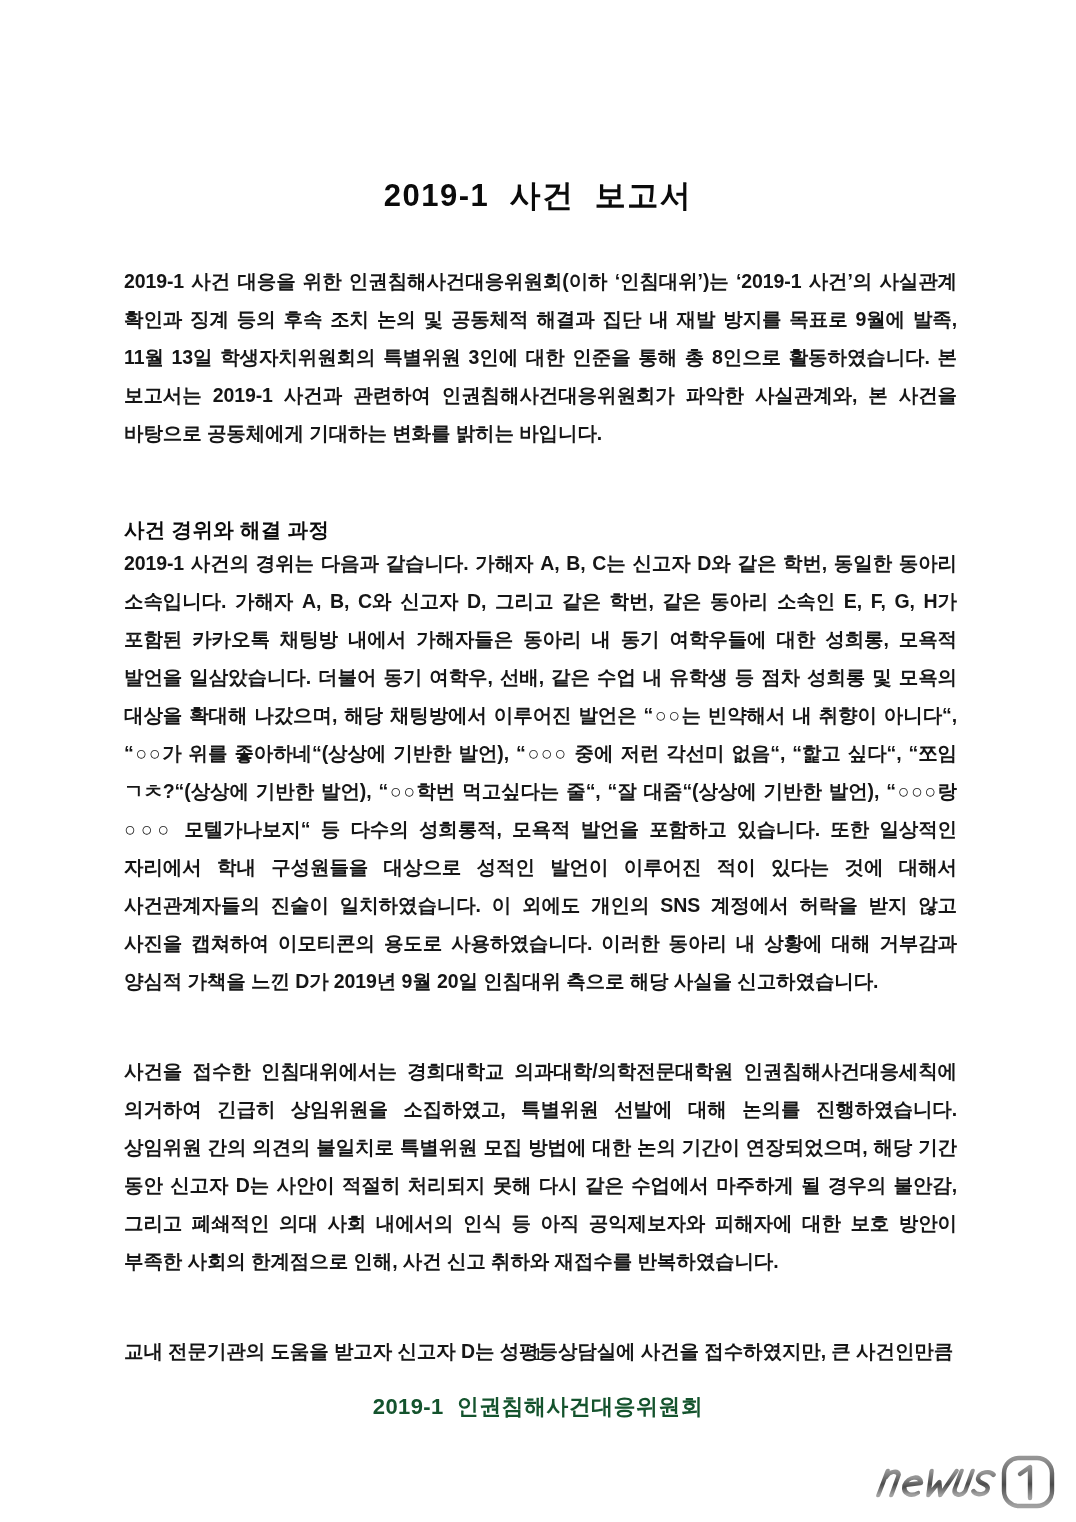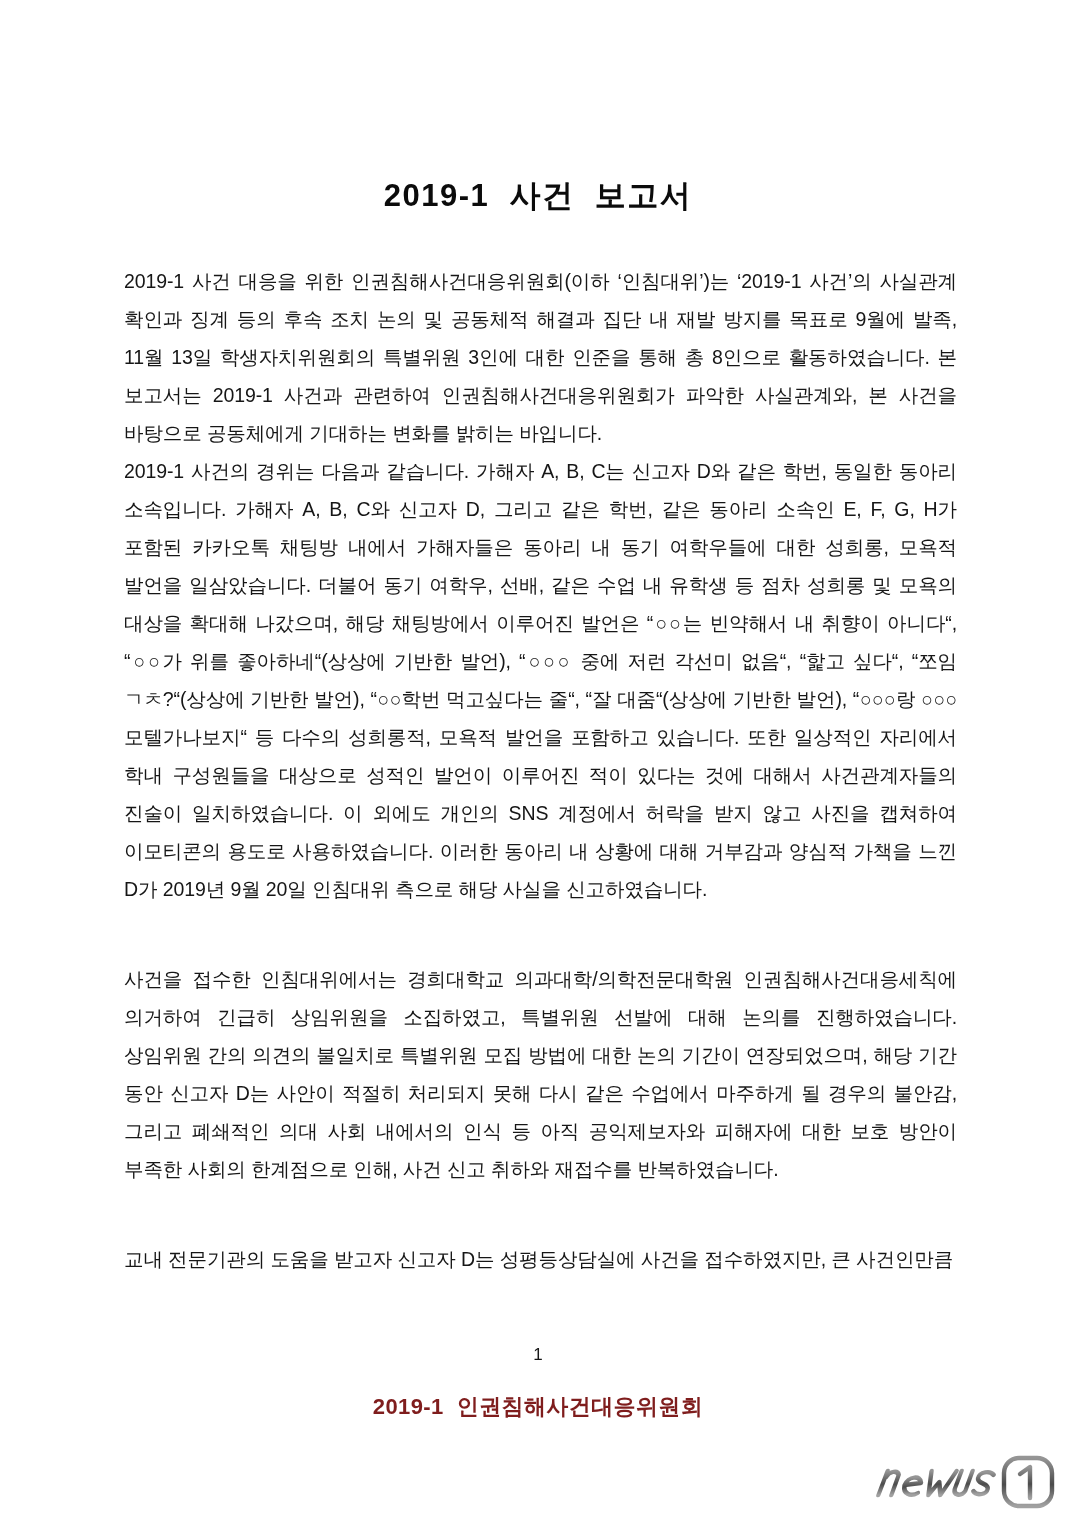--- a/index.html
+++ b/index.html
@@ -50,20 +50,21 @@
   .para {
     font-size: 19.5px;
     line-height: 38px;
     text-align: justify;
     text-justify: inter-character;
     text-align-last: left;
     color: #161616;
     letter-spacing: -0.1px;
     word-break: keep-all;
     margin: 0;
+    font-weight: bold;
   }
 
   .para + .para {
   }
 
   .section-head {
     font-size: 20.5px;
     font-weight: 700;
     color: #0b0b0b;
     letter-spacing: 0.3px;
@@ -88,21 +89,21 @@
 
   .doc-footer {
     position: absolute;
     top: 1392px;
     left: 0;
     width: 1076px;
     text-align: center;
     font-size: 22px;
     font-weight: 700;
     letter-spacing: 0.4px;
-    color: #7f1d1d;
+    color: #14532d;
     white-space: pre;
   }
 
   
   .watermark {
     position: absolute;
     right: 18px;
     bottom: 10px;
     width: 200px;
     height: 62px;
@@ -114,20 +115,21 @@
 <body>
 
 <div class="page">
 
   <h1 class="doc-title">2019-1  사건  보고서</h1>
 
   <div class="content">
 
     <p class="para">2019-1 사건 대응을 위한 인권침해사건대응위원회(이하 ‘인침대위’)는 ‘2019-1 사건’의 사실관계 확인과 징계 등의 후속 조치 논의 및 공동체적 해결과 집단 내 재발 방지를 목표로 9월에 발족, 11월 13일 학생자치위원회의 특별위원 3인에 대한 인준을 통해 총 8인으로 활동하였습니다. 본 보고서는 2019-1 사건과 관련하여 인권침해사건대응위원회가 파악한 사실관계와, 본 사건을 바탕으로 공동체에게 기대하는 변화를 밝히는 바입니다.</p>
 
+    <h2 class="section-head gap-before-head">사건 경위와 해결 과정</h2>
 
     <p class="para gap-after-head">2019-1 사건의 경위는 다음과 같습니다. 가해자 A, B, C는 신고자 D와 같은 학번, 동일한 동아리 소속입니다. 가해자 A, B, C와 신고자 D, 그리고 같은 학번, 같은 동아리 소속인 E, F, G, H가 포함된 카카오톡 채팅방 내에서 가해자들은 동아리 내 동기 여학우들에 대한 성희롱, 모욕적 발언을 일삼았습니다. 더불어 동기 여학우, 선배, 같은 수업 내 유학생 등 점차 성희롱 및 모욕의 대상을 확대해 나갔으며, 해당 채팅방에서 이루어진 발언은 “○○는 빈약해서 내 취향이 아니다“, “○○가 위를 좋아하네“(상상에 기반한 발언), “○○○ 중에 저런 각선미 없음“, “핥고 싶다“, “쪼임 ㄱㅊ?“(상상에 기반한 발언), “○○학번 먹고싶다는 줄“, “잘 대줌“(상상에 기반한 발언), “○○○랑 ○○○ 모텔가나보지“ 등 다수의 성희롱적, 모욕적 발언을 포함하고 있습니다. 또한 일상적인 자리에서 학내 구성원들을 대상으로 성적인 발언이 이루어진 적이 있다는 것에 대해서 사건관계자들의 진술이 일치하였습니다. 이 외에도 개인의 SNS 계정에서 허락을 받지 않고 사진을 캡쳐하여 이모티콘의 용도로 사용하였습니다. 이러한 동아리 내 상황에 대해 거부감과 양심적 가책을 느낀 D가 2019년 9월 20일 인침대위 측으로 해당 사실을 신고하였습니다.</p>
 
     <p class="para gap-para-lg">사건을 접수한 인침대위에서는 경희대학교 의과대학/의학전문대학원 인권침해사건대응세칙에 의거하여 긴급히 상임위원을 소집하였고, 특별위원 선발에 대해 논의를 진행하였습니다. 상임위원 간의 의견의 불일치로 특별위원 모집 방법에 대한 논의 기간이 연장되었으며, 해당 기간 동안 신고자 D는 사안이 적절히 처리되지 못해 다시 같은 수업에서 마주하게 될 경우의 불안감, 그리고 폐쇄적인 의대 사회 내에서의 인식 등 아직 공익제보자와 피해자에 대한 보호 방안이 부족한 사회의 한계점으로 인해, 사건 신고 취하와 재접수를 반복하였습니다.</p>
 
     <p class="para gap-para-lg">교내 전문기관의 도움을 받고자 신고자 D는 성평등상담실에 사건을 접수하였지만, 큰 사건인만큼</p>
 
   </div>
 
   <div class="page-number">1</div>

